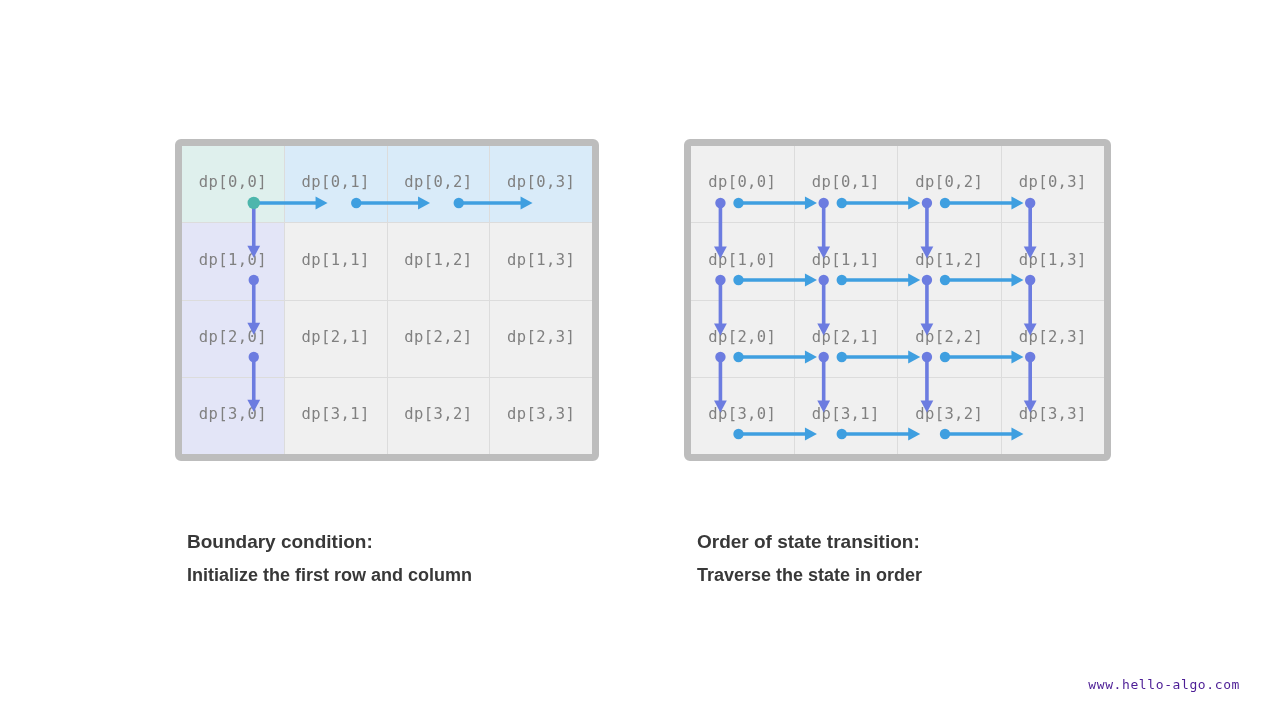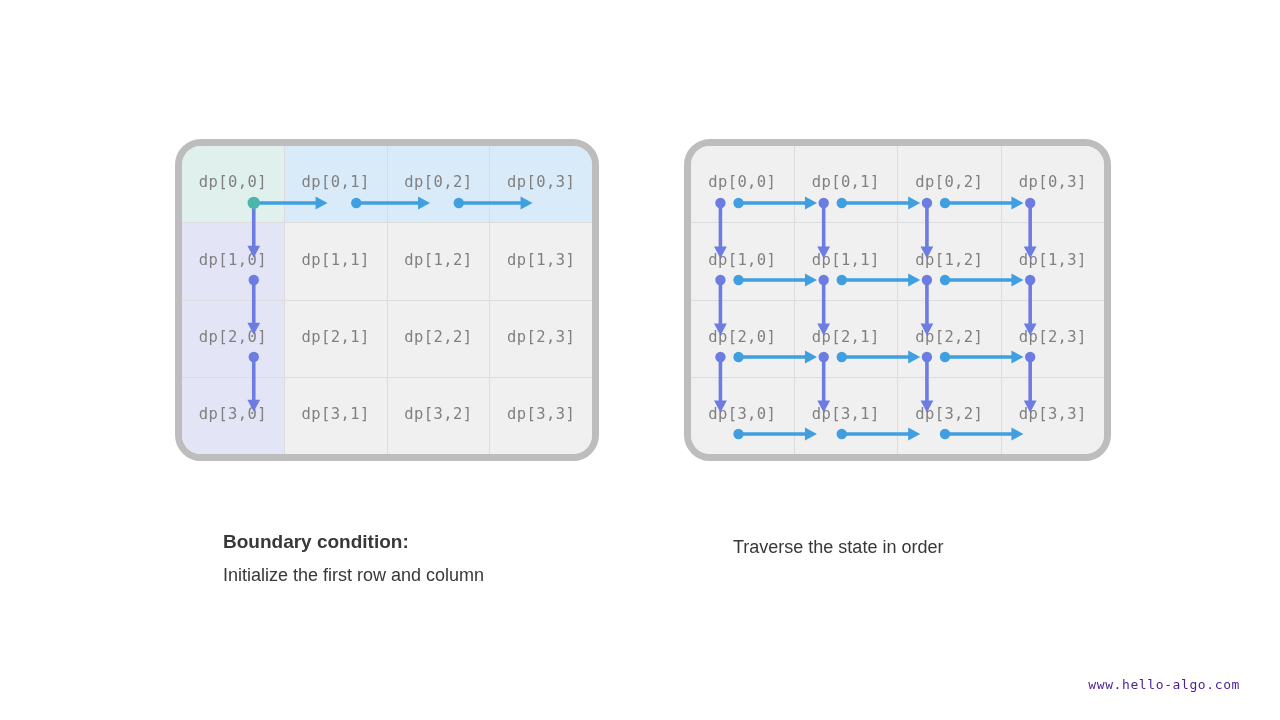--- a/index.html
+++ b/index.html
@@ -17,21 +17,21 @@
     width: 1280px;
     height: 720px;
     background: #ffffff;
   }
 
   
   .panel {
     position: absolute;
     box-sizing: border-box;
     border: 7px solid #bdbdbd;
-    border-radius: 26px;
+    border-radius: 6px;
     background: #f0f0f0;
     overflow: hidden;
   }
   #panel-left  { left: 175px; top: 139px; width: 424px; height: 322px; }
   #panel-right { left: 684px; top: 139px; width: 427px; height: 322px; }
 
   .grid {
     position: relative;
     width: 100%;
     height: 100%;
@@ -70,37 +70,36 @@
     left: 0; top: 0;
     width: 100%;
     height: 100%;
     pointer-events: none;
   }
 
   
   .caption {
     position: absolute;
     width: 480px;
-    margin-left: 36px;
   }
   #caption-left  { left: 187px; top: 528px; }
   #caption-right { left: 697px; top: 528px; }
 
   .caption-title {
     font-family: "Liberation Sans", sans-serif;
     font-size: 19px;
     font-weight: bold;
     color: #383838;
     line-height: 1.45;
     white-space: nowrap;
   }
   .caption-body {
     font-family: "Liberation Sans", sans-serif;
     font-size: 18px;
-    font-weight: normal;
+    font-weight: bold;
     color: #383838;
     line-height: 1.5;
     margin-top: 6px;
     white-space: nowrap;
   }
 
   
   #watermark {
     position: absolute;
     right: 40px;
@@ -377,18 +376,19 @@
         </g>
       </svg>
   </div>
 
   <div class="caption" id="caption-left">
     <div class="caption-title">Boundary condition:</div>
     <div class="caption-body">Initialize the first row and column</div>
   </div>
 
   <div class="caption" id="caption-right">
+    <div class="caption-title">Order of state transition:</div>
     <div class="caption-body">Traverse the state in order</div>
   </div>
 
   <div id="watermark">www.hello-algo.com</div>
 
 </div>
 
 </body></html>

